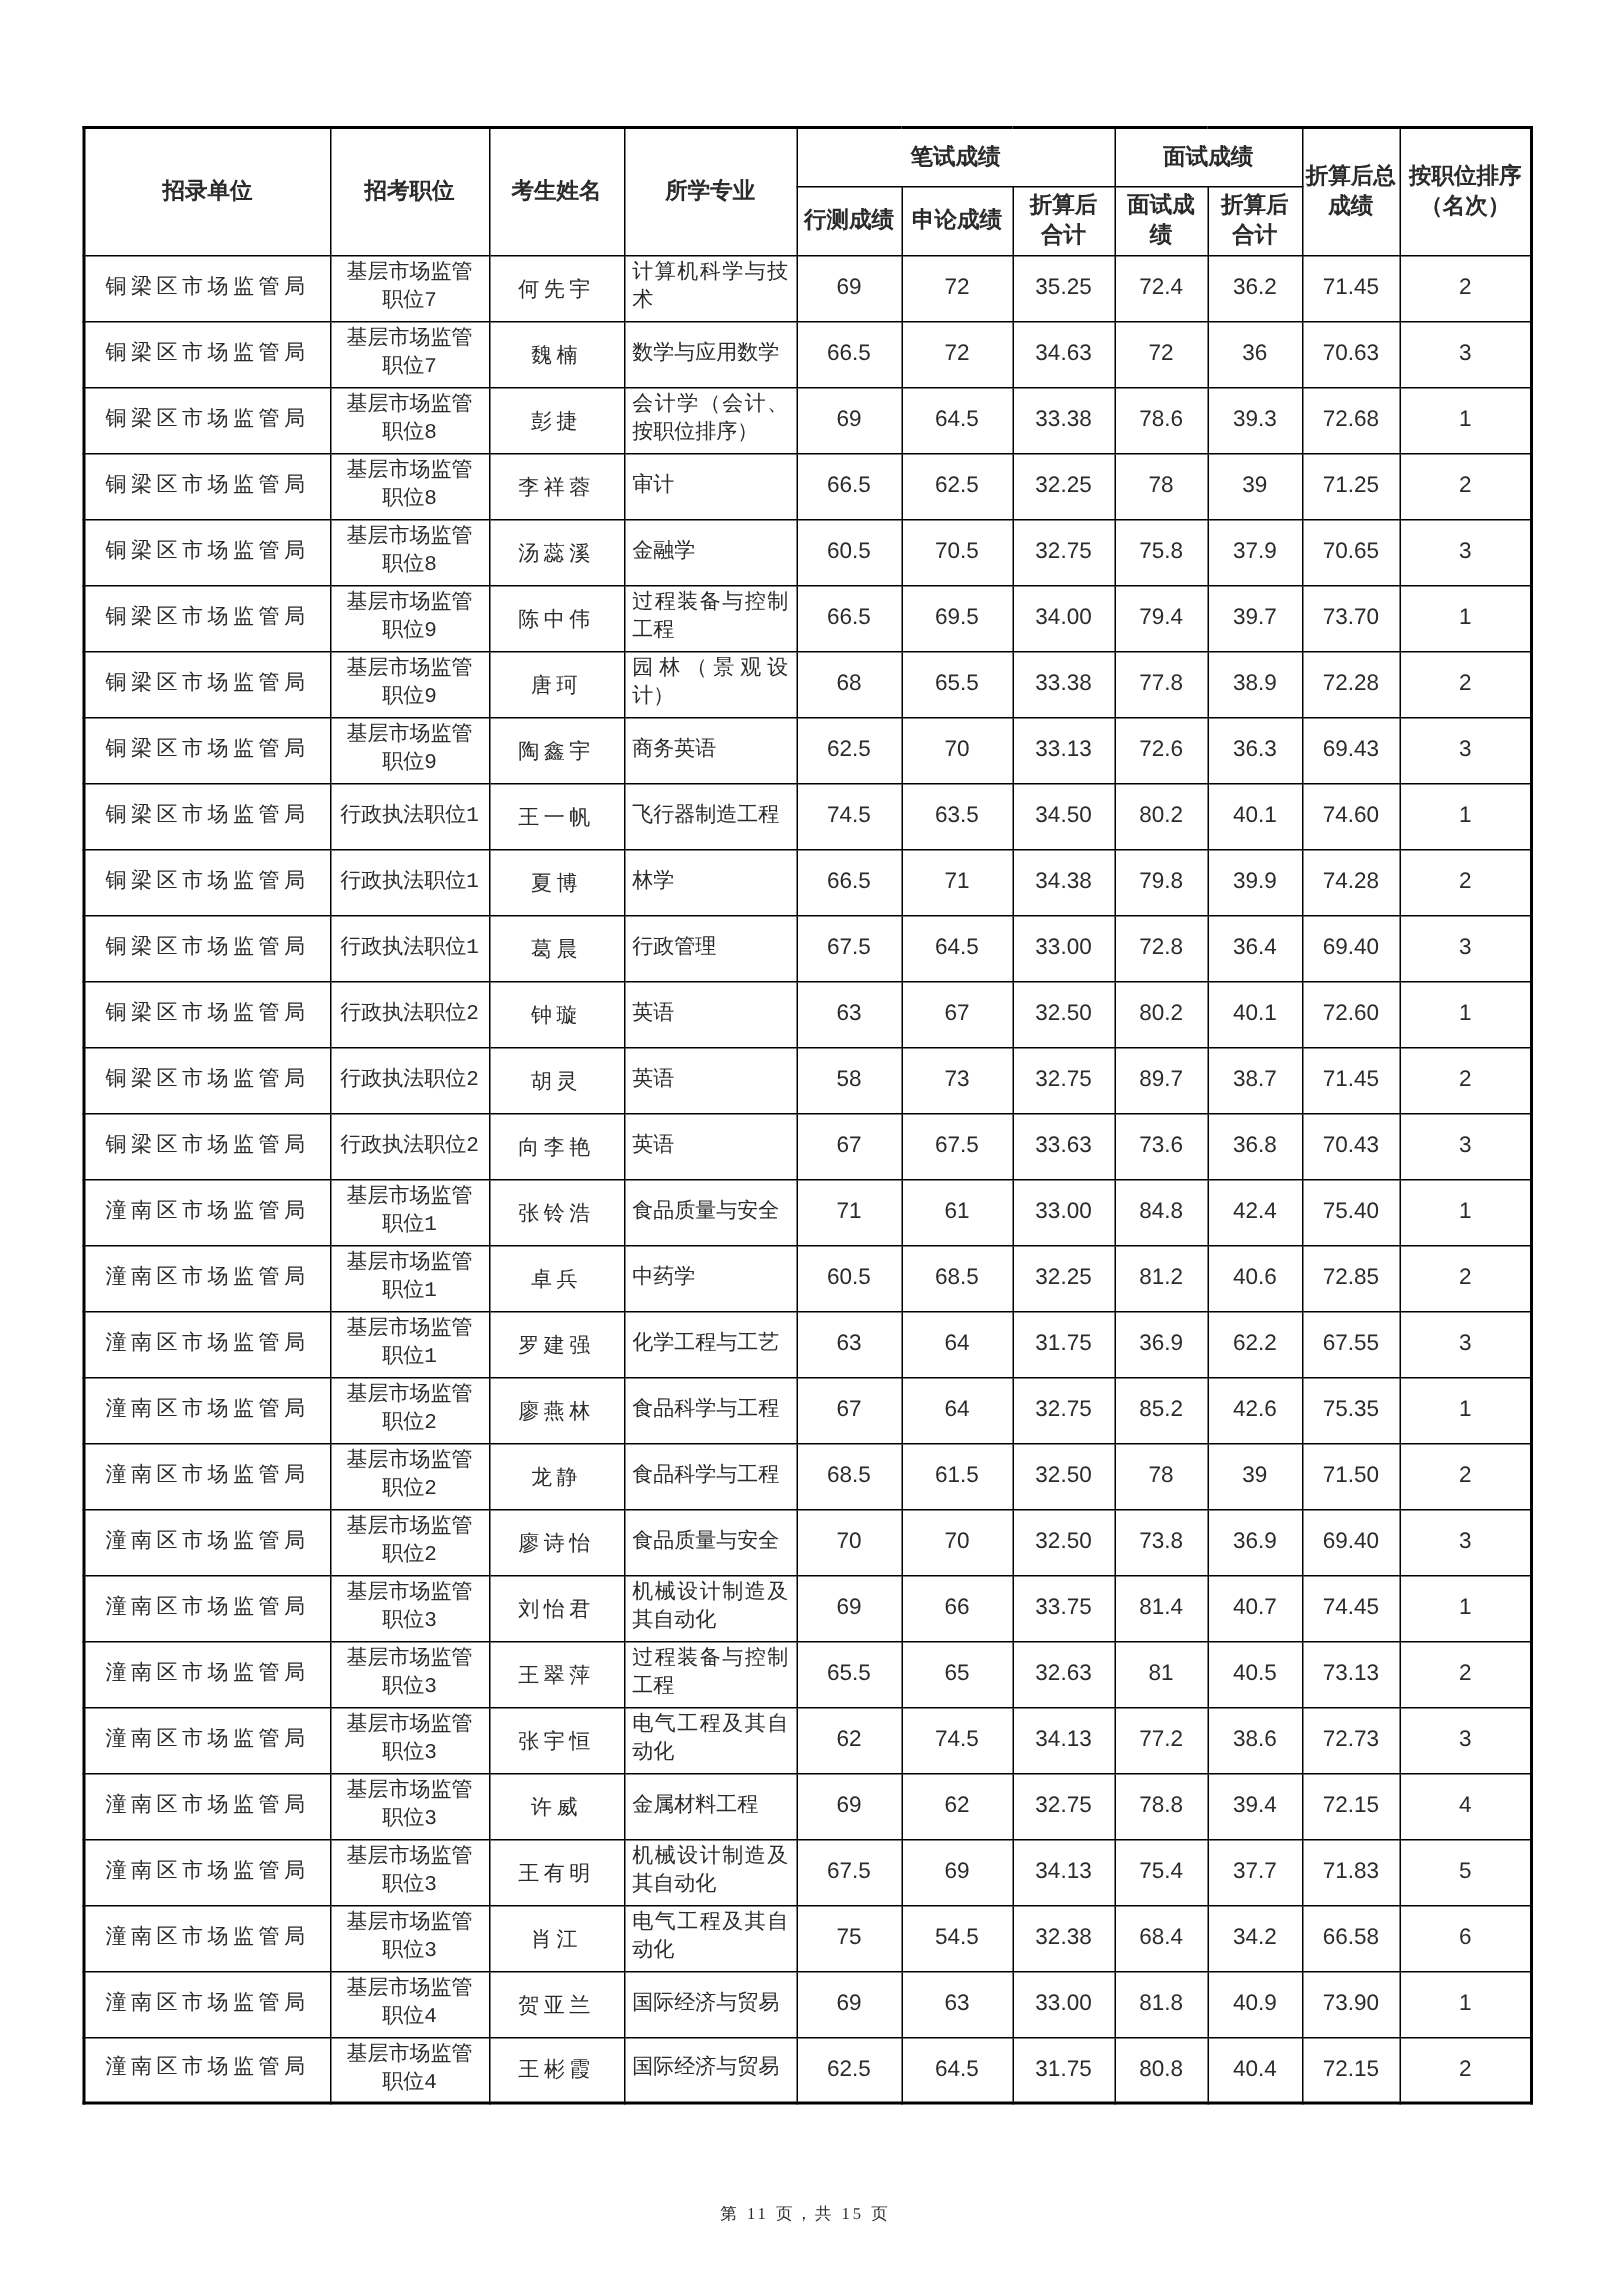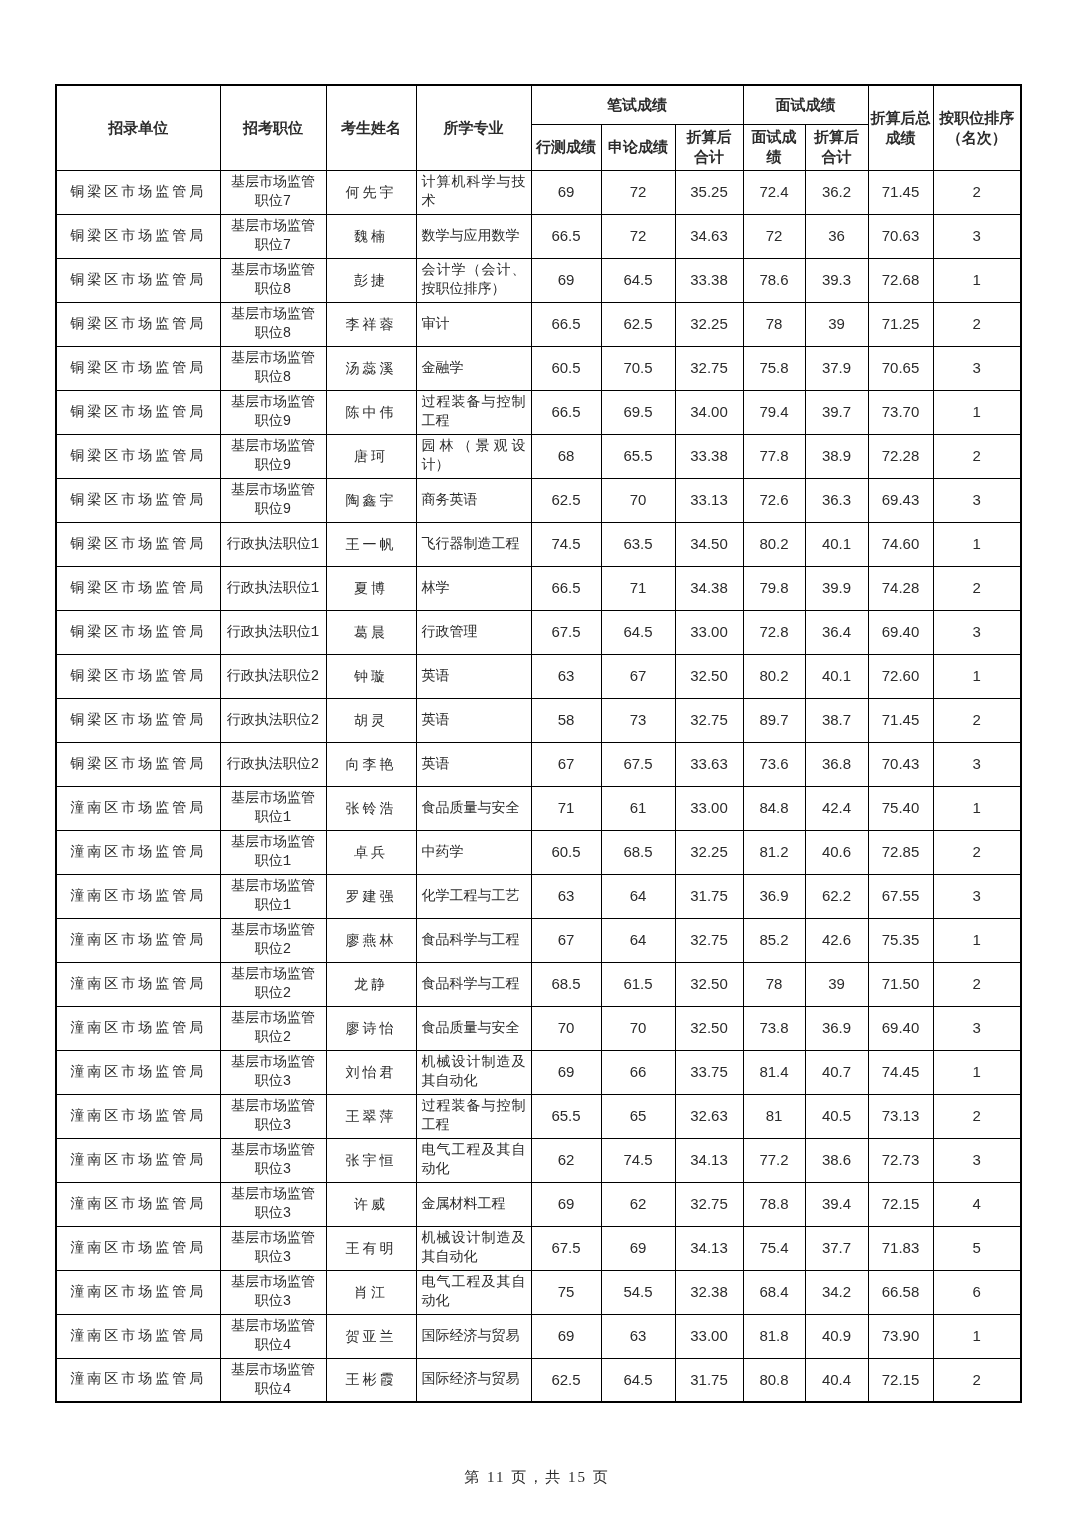--- a/index.html
+++ b/index.html
@@ -74,21 +74,21 @@
   td.cell-interview-score, td.cell-interview-converted,
   td.cell-total, td.cell-rank {
     font-family: "Liberation Sans", sans-serif;
   }
   .footer {
     position: absolute;
     left: 0; top: 1468px;
     width: 100%;
     text-align: center;
     font-family: "Liberation Serif", serif;
-    font-size: 15px;
+    font-size: 11px;
     letter-spacing: 2px;
     color: var(--text-color, #262626);
   }
 </style>
 </head>
 <body>
 
 <div class="page">
   <table class="results">
     <colgroup>

